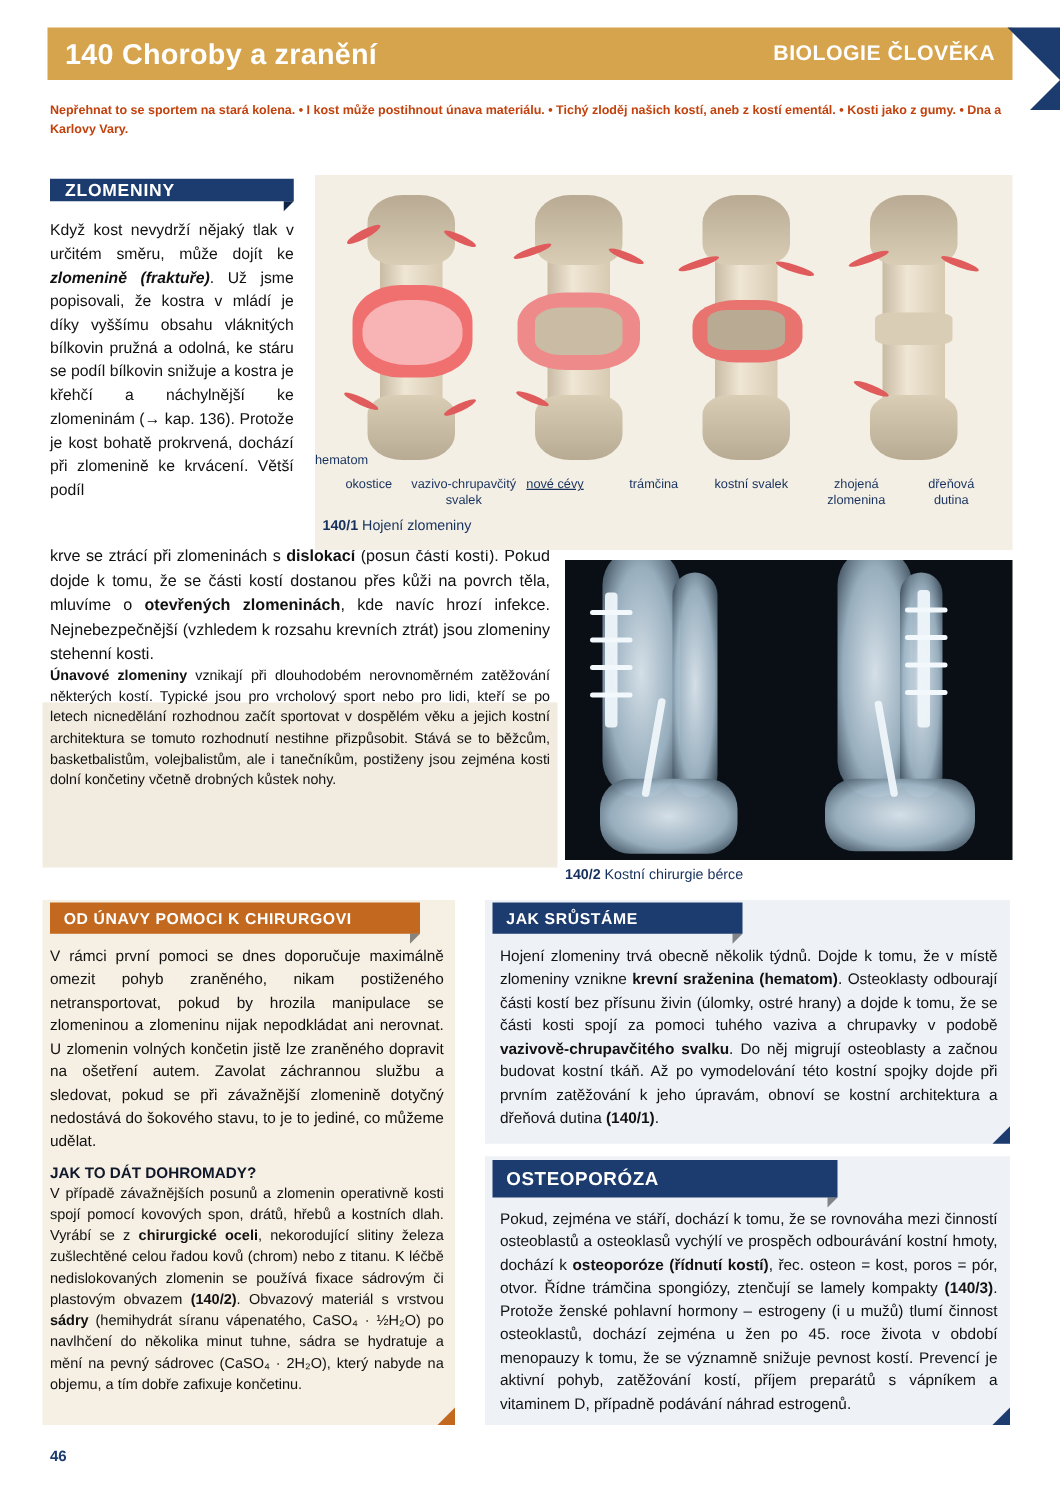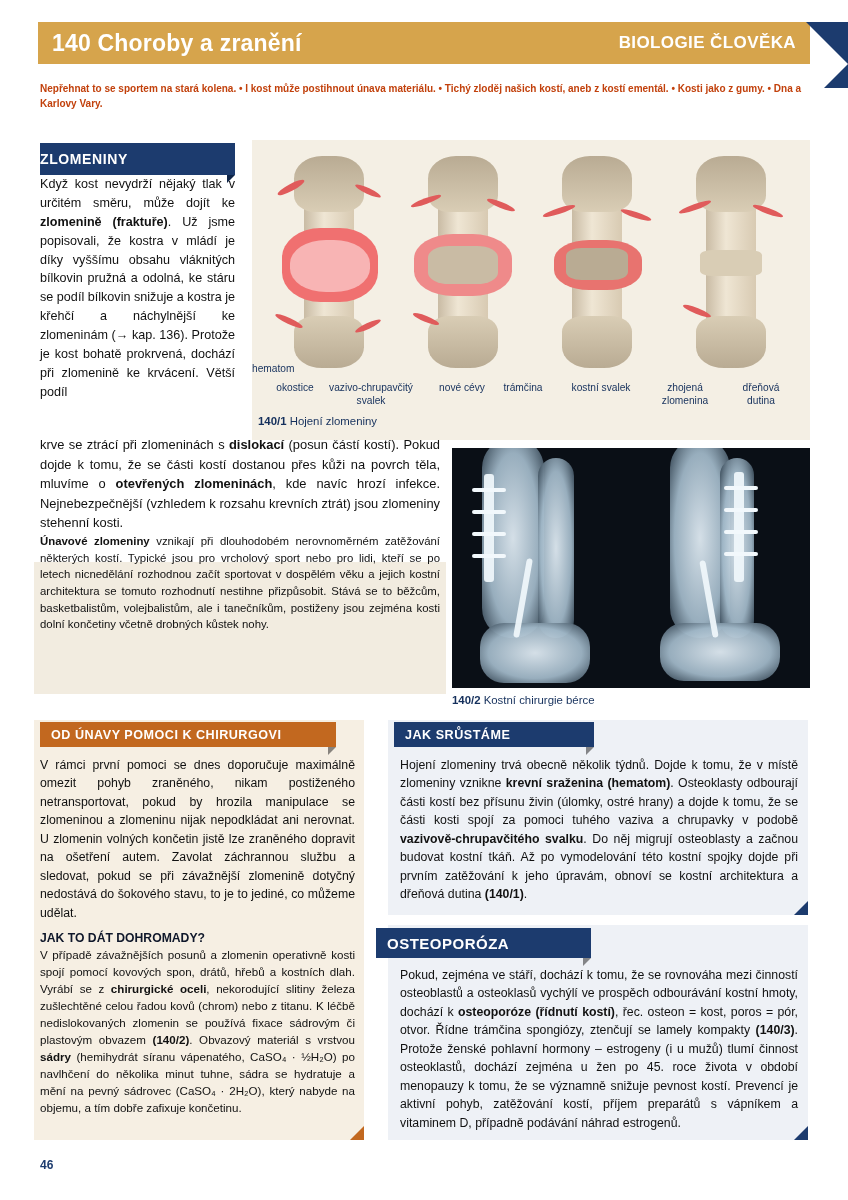--- a/index.html
+++ b/index.html
@@ -40,33 +40,33 @@
     border-left:24px solid transparent;
   }
 
   
   .intro {
     position:absolute; left:40px; top:82px; width:770px;
     font-size:10px; font-weight:bold; line-height:1.45; color:#c2410c;
   }
 
   .zlomeniny-head {
-    position:absolute; left:40px; top:143px; width:195px; height:32px;
+    position:absolute; left:40px; top:143px; width:195px; height:18px;
     background:#1c3b6e; color:#fff; font-weight:bold; font-size:14px;
-    letter-spacing:.6px; display:flex; align-items:center; 
+    letter-spacing:.6px; display:flex; align-items:center; padding-left:12px;
   }
   .zlomeniny-head .fold {
     position:absolute; right:0; bottom:-8px;
     width:0;height:0;border-top:8px solid #0e2448;border-right:8px solid transparent;
   }
   .col-left-body {
     position:absolute; left:40px; top:175px; width:195px;
     font-size:12.6px; line-height:1.5; text-align:justify; color:#111;
   }
-  .col-left-body b { font-weight:bold; }
+  .col-left-body b { font-weight:bold;font-style:italic; }
 
   .wide-body {
     position:absolute; left:40px; top:435px; width:400px;
     font-size:12.9px; line-height:1.52; text-align:justify; color:#111;
   }
   .subhead {
     font-weight:bold; color:#1c3b6e; font-size:12.6px; letter-spacing:.3px;
     margin-top:9px; margin-bottom:1px;
   }
   .small-body {
@@ -251,21 +251,21 @@
       <div class="vessel" style="left:6px;top:46px;width:34px;height:6px;transform:rotate(-20deg);"></div>
       <div class="vessel" style="left:80px;top:50px;width:32px;height:6px;transform:rotate(20deg);"></div>
       <div class="vessel" style="left:10px;top:150px;width:30px;height:6px;transform:rotate(22deg);"></div>
     </div>
   </div>
 
   <div class="lbl-hematom">hematom</div>
   <div class="illus-labels">
     <span style="left:8px;top:0;width:70px;">okostice</span>
     <span style="left:72px;top:0;width:94px;">vazivo-chrupavčitý svalek</span>
-    <span style="left:184px;top:0;width:52px;">nové cévy</span>
+    <span style="left:166px;top:0;width:52px;text-decoration:underline;">nové cévy</span>
     <span style="left:238px;top:0;width:66px;">trámčina</span>
     <span style="left:318px;top:0;width:62px;">kostní svalek</span>
     <span style="left:398px;top:0;width:70px;">zhojená zlomenina</span>
     <span style="left:478px;top:0;width:62px;">dřeňová dutina</span>
   </div>
 
   <div class="fig-cap" style="left:258px;top:415px;">
     <b>140/1</b>
     <span>Hojení zlomeniny</span>
   </div>
@@ -310,21 +310,21 @@
 
   <div class="blue-box-1"></div>
   <div class="blk-head navy" style="left:394px;top:722px;width:200px;">
     <span>JAK SRŮSTÁME</span>
     <span class="fold"></span>
   </div>
   <div class="blk-body" style="left:400px;top:756px;width:398px;">Hojení zlomeniny trvá obecně několik týdnů. Dojde k tomu, že v místě zlomeniny vznikne <b>krevní sraženina (hematom)</b>. Osteoklasty odbourají části kostí bez přísunu živin (úlomky, ostré hrany) a dojde k tomu, že se části kosti spojí za pomoci tuhého vaziva a chrupavky v podobě <b>vazivově-chrupavčitého svalku</b>. Do něj migrují osteoblasty a začnou budovat kostní tkáň. Až po vymodelování této kostní spojky dojde při prvním zatěžování k jeho úpravám, obnoví se kostní architektura a dřeňová dutina <b>(140/1)</b>.</div>
   <div class="corner-blue" style="left:794px;top:901px;"></div>
 
   <div class="blue-box-2"></div>
-  <div class="blk-head navy" style="left:376px;top:928px;width:215px;height:30px;font-size:15px;align-items:center;">
+  <div class="blk-head navy" style="left:394px;top:928px;width:276px;height:30px;font-size:15px;align-items:center;">
     <span>OSTEOPORÓZA</span>
     <span class="fold"></span>
   </div>
   <div class="blk-body" style="left:400px;top:966px;width:398px;">Pokud, zejména ve stáří, dochází k tomu, že se rovnováha mezi činností osteoblastů a osteoklasů vychýlí ve prospěch odbourávání kostní hmoty, dochází k <b>osteoporóze (řídnutí kostí)</b>, řec. osteon = kost, poros = pór, otvor. Řídne trámčina spongiózy, ztenčují se lamely kompakty <b>(140/3)</b>. Protože ženské pohlavní hormony – estrogeny (i u mužů) tlumí činnost osteoklastů, dochází zejména u žen po 45. roce života v období menopauzy k tomu, že se významně snižuje pevnost kostí. Prevencí je aktivní pohyb, zatěžování kostí, příjem preparátů s vápníkem a vitaminem D, případně podávání náhrad estrogenů.</div>
   <div class="corner-blue" style="left:794px;top:1126px;"></div>
 
   <div class="page-num">46</div>
 </div>
 
 </body></html>

